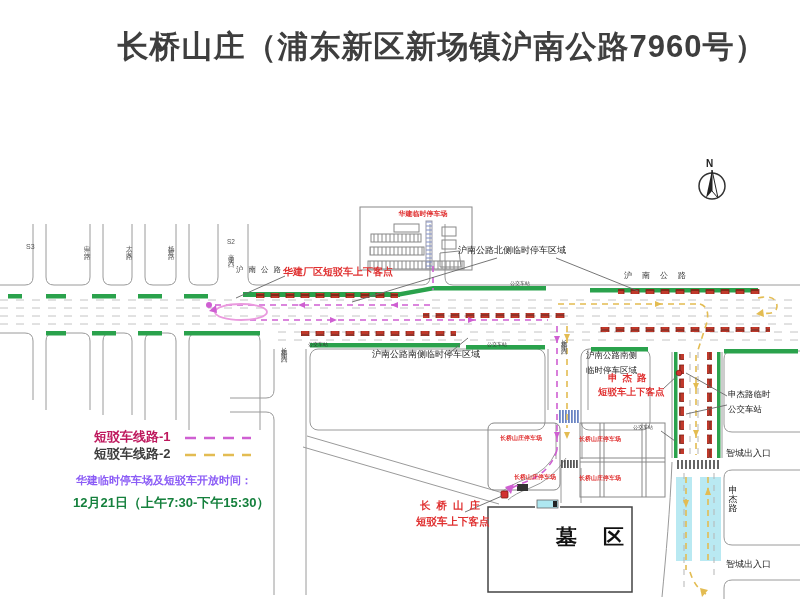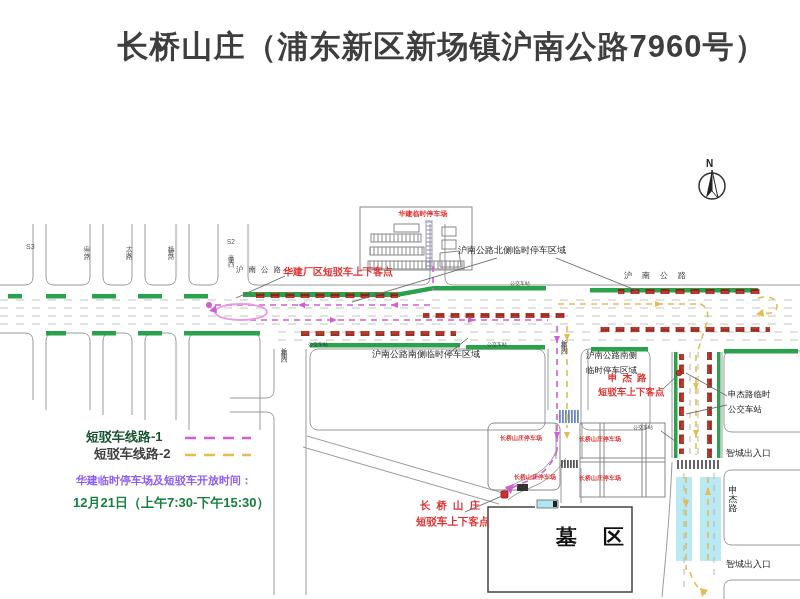--- a/index.html
+++ b/index.html
@@ -295,21 +295,21 @@
   <div class="lbl red" style="left:500px;top:435px;font-size:6px;">长桥山庄停车场</div>
   <div class="lbl red" style="left:579px;top:436px;font-size:6px;">长桥山庄停车场</div>
   <div class="lbl red" style="left:514px;top:474px;font-size:6px;">长桥山庄停车场</div>
   <div class="lbl red" style="left:579px;top:475px;font-size:6px;">长桥山庄停车场</div>
 
   <div class="lbl red" style="left:420px;top:500px;font-size:10.5px;letter-spacing:6px;">长桥山庄</div>
   <div class="lbl red" style="left:416px;top:516px;font-size:10.5px;">短驳车上下客点</div>
 
   <div class="lbl" style="left:520px;top:525px;font-size:21px;font-weight:bold;letter-spacing:26px;color:#111;margin-left:36px;">墓区</div>
 
-  <div class="lbl" style="left:86px;top:430px;font-size:13px;font-weight:bold;color:#14532d;">短驳车线路-1</div>
+  <div class="lbl" style="left:94px;top:430px;font-size:13px;font-weight:bold;color:#be185d;">短驳车线路-1</div>
   <div class="lbl" style="left:94px;top:447px;font-size:13px;font-weight:bold;color:#3c3c3c;">短驳车线路-2</div>
   <svg class="lbl" style="left:183px;top:432px;" width="70" height="12">
     <line x1="2" y1="6" x2="68" y2="6" stroke="#cf5fd2" stroke-width="2.5" stroke-dasharray="11 8"></line>
   </svg>
   <svg class="lbl" style="left:183px;top:449px;" width="70" height="12">
     <line x1="2" y1="6" x2="68" y2="6" stroke="#e3bc52" stroke-width="2.5" stroke-dasharray="11 8"></line>
   </svg>
   <div class="lbl" style="left:76px;top:474px;font-size:11px;font-weight:bold;color:#8b5cf6;">华建临时停车场及短驳车开放时间：</div>
   <div class="lbl" style="left:73px;top:496px;font-size:13px;font-weight:bold;color:#15803d;">12月21日（上午7:30-下午15:30）</div>
 

